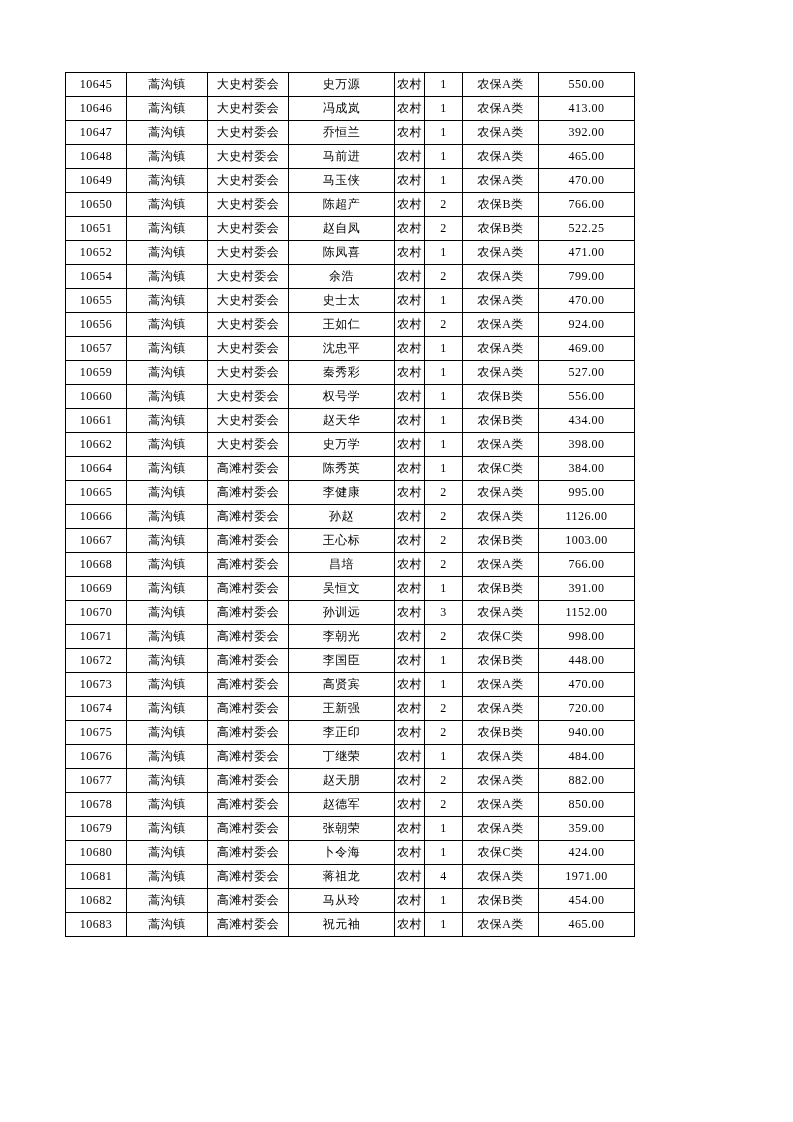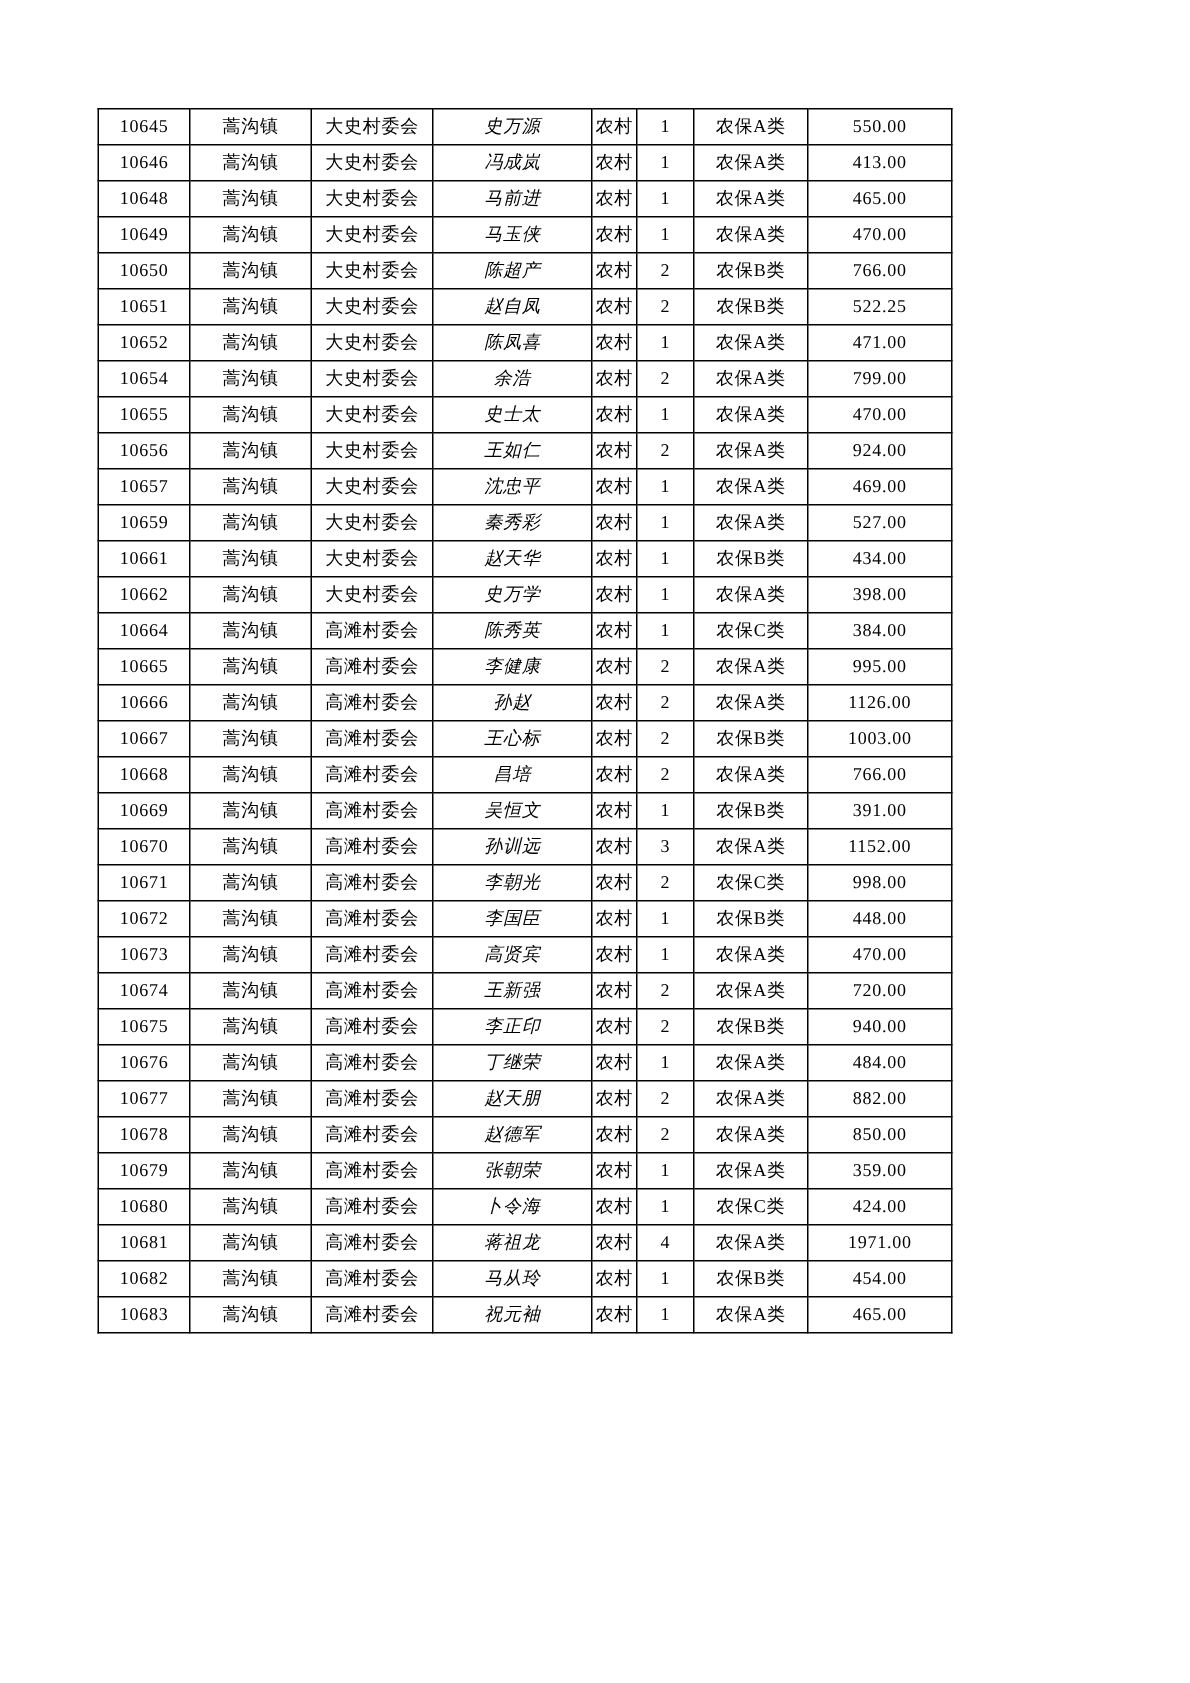--- a/index.html
+++ b/index.html
@@ -32,21 +32,21 @@
     padding: 0 2px;
     text-align: center;
     vertical-align: middle;
     white-space: nowrap;
     overflow: hidden;
     letter-spacing: 0.5px;
   }
   td.col-id       { width: 56px; }
   td.col-town     { width: 76px; }
   td.col-village  { width: 76px; }
-  td.col-name     { width: 101px; font-style: italic; }
+  td.col-name     { width: 101px; }
   td.col-count    { width: 33px; }
   td.col-category { width: 71px; }
   td.col-amount   { width: 91px; letter-spacing: 0; }
 </style>
 </head>
 <body>
 
 <div class="page">
   <table class="data-table">
     <tbody id="table-body">
@@ -64,20 +64,30 @@
           <td class="col-id">10646</td>
           <td class="col-town">蒿沟镇</td>
           <td class="col-village">大史村委会</td>
           <td class="col-name">冯成岚</td>
           <td class="col-residence">农村</td>
           <td class="col-count">1</td>
           <td class="col-category">农保A类</td>
           <td class="col-amount">413.00</td>
         </tr>
         <tr>
+          <td class="col-id">10647</td>
+          <td class="col-town">蒿沟镇</td>
+          <td class="col-village">大史村委会</td>
+          <td class="col-name">乔恒兰</td>
+          <td class="col-residence">农村</td>
+          <td class="col-count">1</td>
+          <td class="col-category">农保A类</td>
+          <td class="col-amount">392.00</td>
+        </tr>
+        <tr>
           <td class="col-id">10648</td>
           <td class="col-town">蒿沟镇</td>
           <td class="col-village">大史村委会</td>
           <td class="col-name">马前进</td>
           <td class="col-residence">农村</td>
           <td class="col-count">1</td>
           <td class="col-category">农保A类</td>
           <td class="col-amount">465.00</td>
         </tr>
         <tr>
@@ -162,20 +172,30 @@
         </tr>
         <tr>
           <td class="col-id">10659</td>
           <td class="col-town">蒿沟镇</td>
           <td class="col-village">大史村委会</td>
           <td class="col-name">秦秀彩</td>
           <td class="col-residence">农村</td>
           <td class="col-count">1</td>
           <td class="col-category">农保A类</td>
           <td class="col-amount">527.00</td>
+        </tr>
+        <tr>
+          <td class="col-id">10660</td>
+          <td class="col-town">蒿沟镇</td>
+          <td class="col-village">大史村委会</td>
+          <td class="col-name">权号学</td>
+          <td class="col-residence">农村</td>
+          <td class="col-count">1</td>
+          <td class="col-category">农保B类</td>
+          <td class="col-amount">556.00</td>
         </tr>
         <tr>
           <td class="col-id">10661</td>
           <td class="col-town">蒿沟镇</td>
           <td class="col-village">大史村委会</td>
           <td class="col-name">赵天华</td>
           <td class="col-residence">农村</td>
           <td class="col-count">1</td>
           <td class="col-category">农保B类</td>
           <td class="col-amount">434.00</td>

